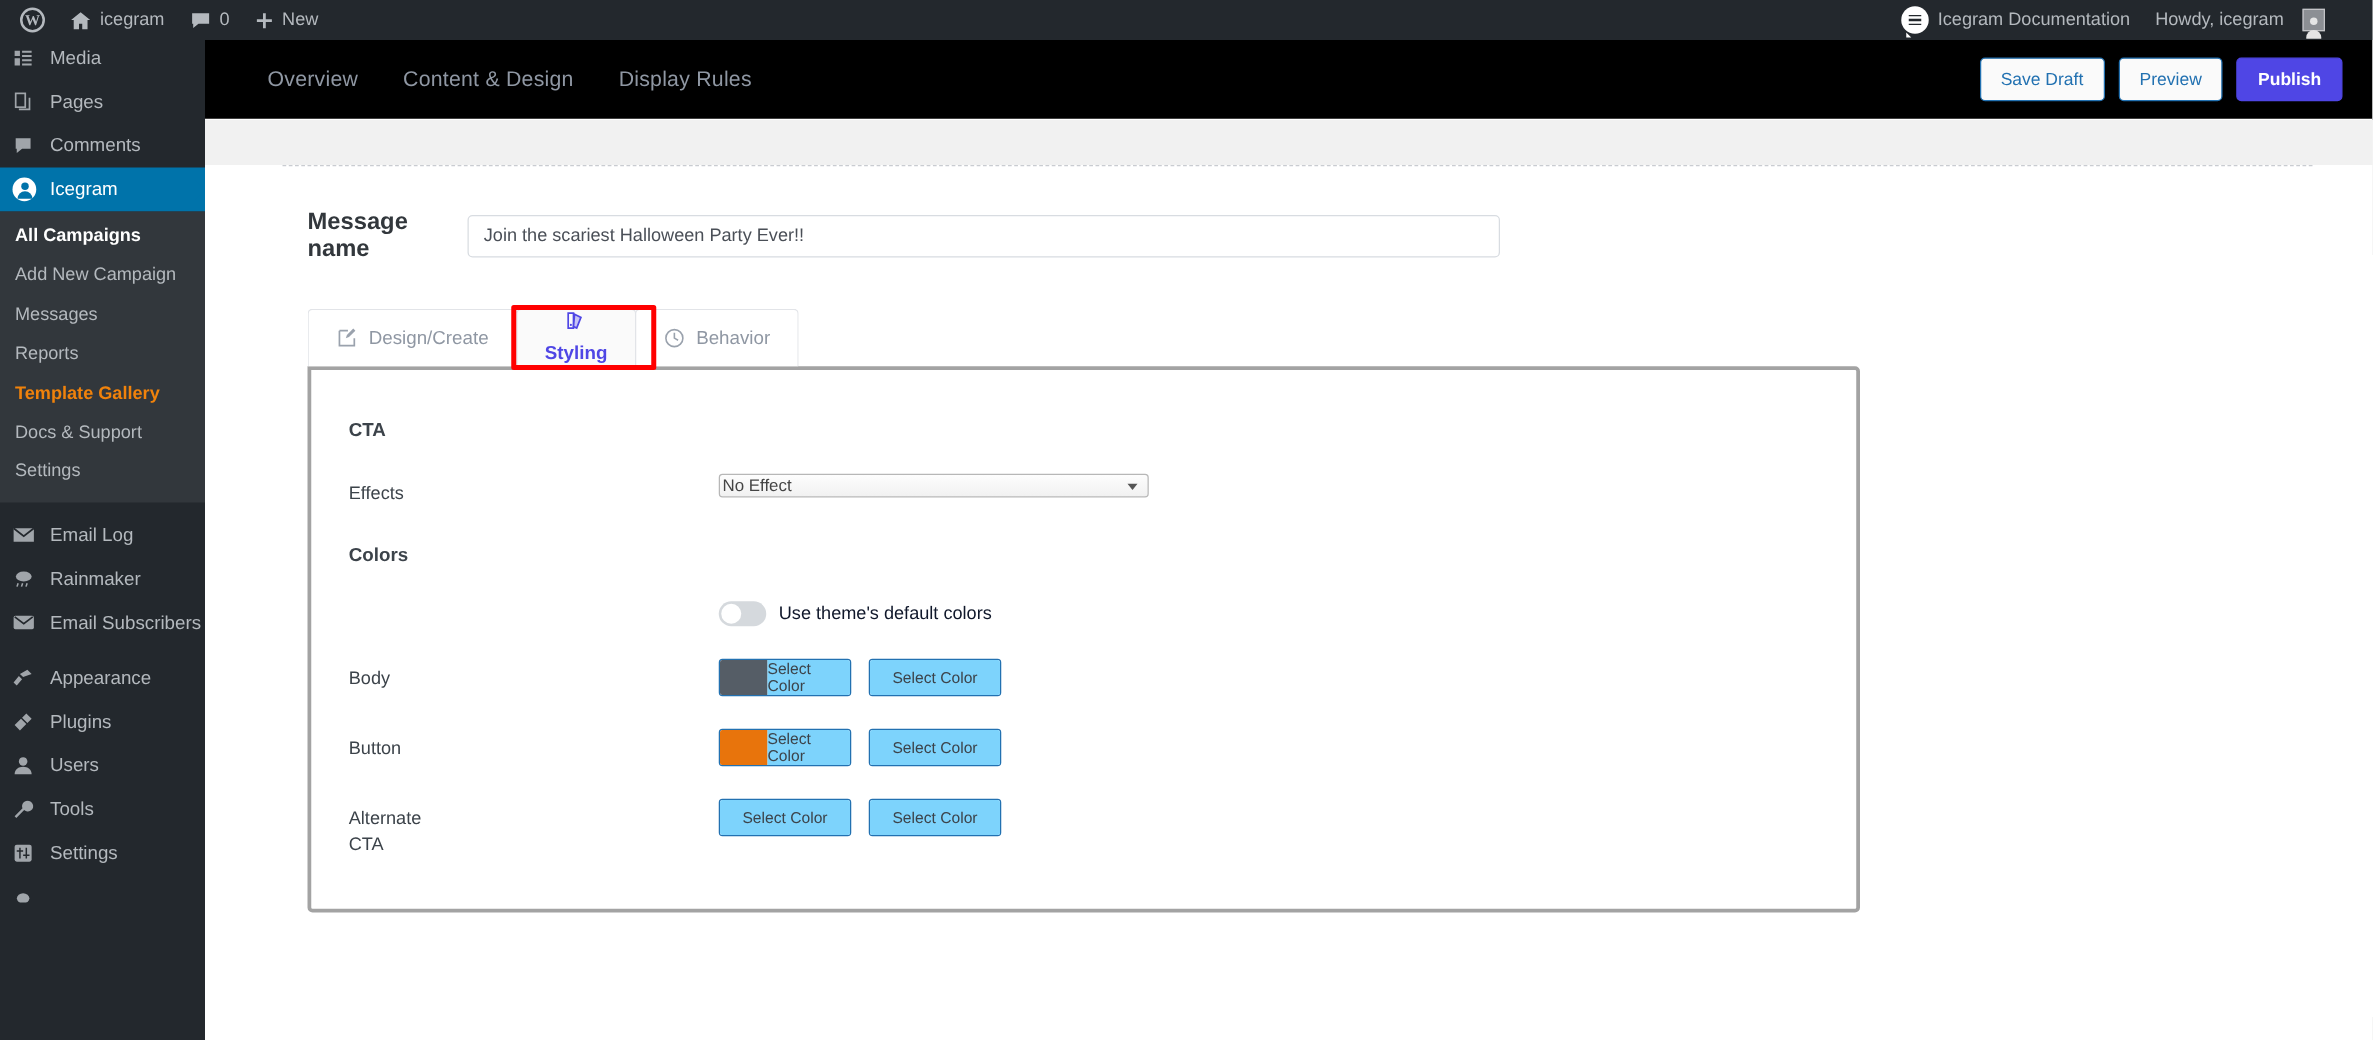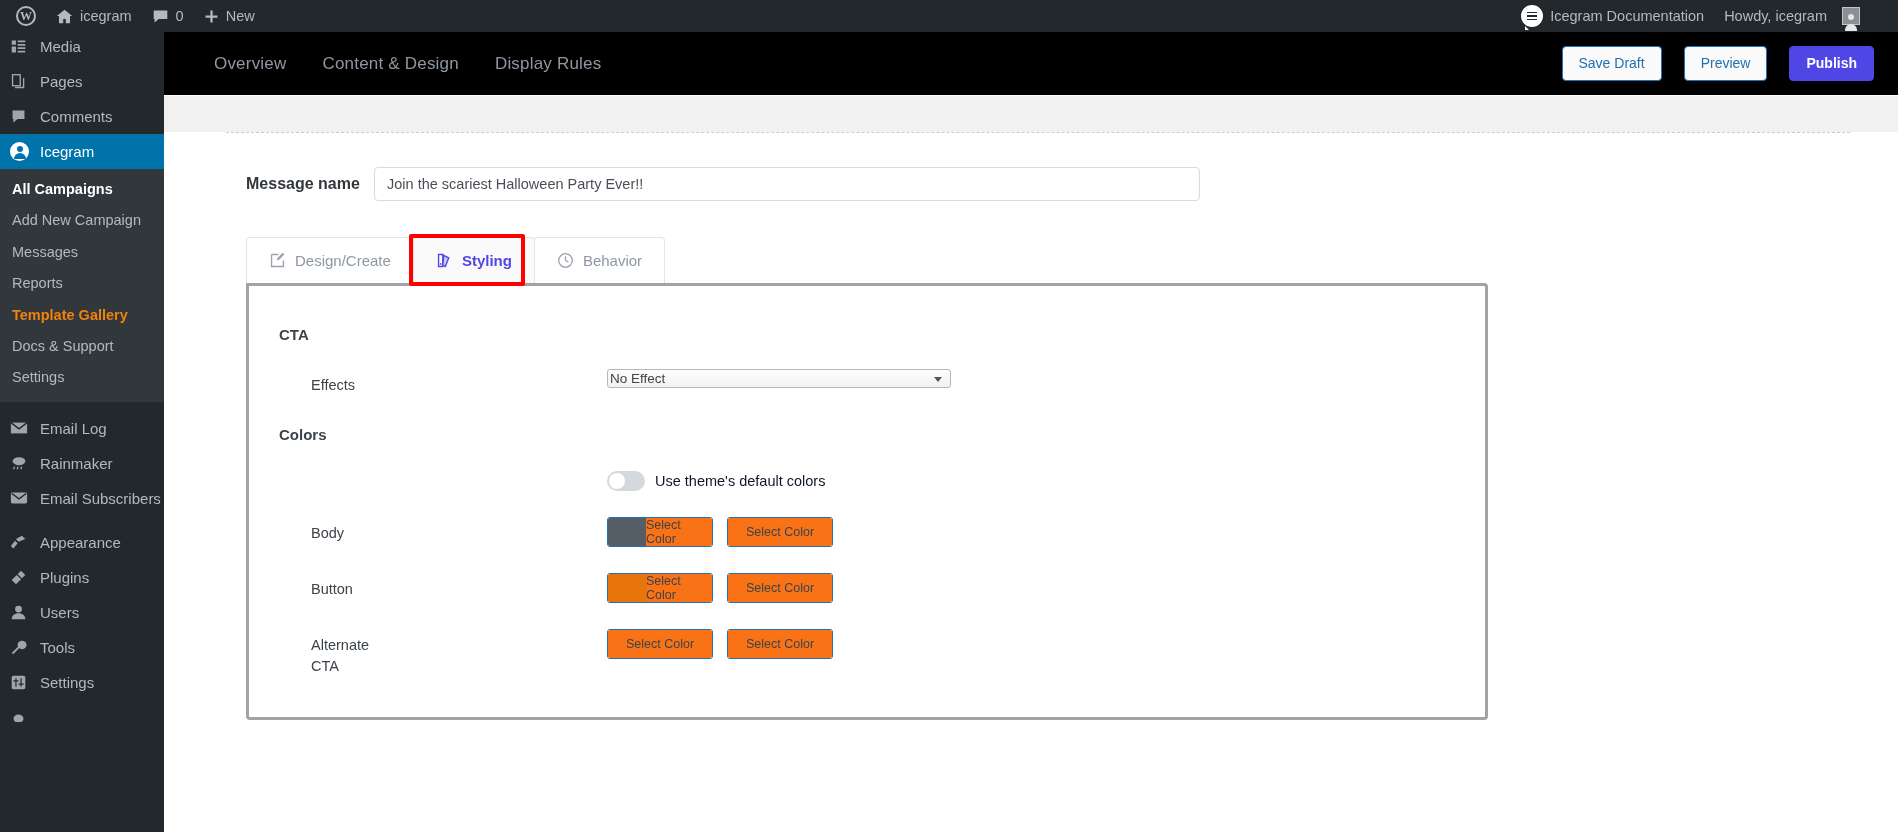--- a/index.html
+++ b/index.html
@@ -125,21 +125,21 @@
     height: 64px; background: #000000;
     display: flex; align-items: center;
     padding: 0 24px 0 48px;
     border-bottom: 1px solid #ffffff;
   }
   .nav-tabs { display: flex; align-items: center; gap: 32px; }
   .nav-tab {
     font-size: 17px; color: #8f97a3; letter-spacing: .2px;
     padding: 4px 2px;
   }
-  .top-actions { margin-left: auto; display: flex; align-items: flex-end; gap: 22px; }
+  .top-actions { margin-left: auto; display: flex; align-items: flex-end; gap: 11px; }
   .btn {
     font-size: 14px; border-radius: 4px; padding: 8px 16px;
     line-height: 1.2; white-space: nowrap;
   }
   .btn-outline {
     background: #fafafa; border: 1px solid #2271b1; color: #2271b1;
   }
   .btn-primary {
     background: #4f46e5; border: 1px solid #4f46e5; color: #fff;
     font-weight: bold;
@@ -155,21 +155,21 @@
   }
   .dashed-rule {
     border-top: 1px dashed #c9ccd1;
     margin: 36px 48px 0 62px;
   }
   .form-row {
     display: flex; align-items: center;
     margin: 34px 0 0 82px;
   }
   .form-label {
-    font-size: 16px; font-weight: bold; color: #32373c;
+    font-size: 19px; font-weight: bold; color: #32373c;
     width: 128px;
   }
   .text-input {
     width: 826px; height: 34px;
     border: 1px solid #d8dce1; border-radius: 4px;
     padding: 0 12px; font-size: 14.5px; color: #4a4f57;
     background: #fff;
     font-family: "Liberation Sans", sans-serif;
     display: flex; align-items: center;
   }
@@ -178,21 +178,21 @@
   #tabblock { margin: 36px 0 0 82px; width: 1242px; position: relative; }
   .tabstrip { display: flex; align-items: stretch; }
   .tab {
     display: flex; align-items: center; gap: 9px;
     height: 46px; padding: 0 22px;
     border: 1px solid #e2e4e8; border-bottom: none;
     background: #fff; color: #8f97a3; font-size: 15px;
     border-radius: 4px 4px 0 0;
     margin-right: -1px;
   }
-  .tab.active { color: #4f46e5; font-weight: bold; background: #fafafa; }
+  .tab.active { color: #4f46e5; font-weight: bold; background: #fafafa; flex-direction: column; }
   .tab-icon { display: inline-flex; line-height: 0; }
   #tab-highlight {
     position: absolute;
     left: 163px; top: -3px;
     width: 116px; height: 52px;
     border: 4px solid #ff0000;
     border-radius: 2px;
     pointer-events: none;
   }
   .panel {
@@ -206,21 +206,20 @@
     font-size: 15px; font-weight: bold; color: #3c434a;
     margin: 12px 0 0 30px;
   }
   .ctl-row {
     display: flex; align-items: flex-start;
     margin-top: 26px; padding-left: 30px;
   }
   .ctl-label {
     font-size: 14.5px; color: #3c434a; width: 296px; padding-top: 6px;
     line-height: 1.45;
-    margin-left: 32px;
   }
   .ctl-field { display: flex; align-items: center; gap: 14px; }
 
   select.effects {
     width: 344px; height: 19px;
     border: 1px solid #b7b7b7; border-radius: 3px;
     background: linear-gradient(#fdfdfd, #f1f1f1);
     font-size: 13.5px; color: #444;
     padding: 0 2px;
     font-family: "Liberation Sans", sans-serif;
@@ -247,21 +246,21 @@
 
   .colorbtn {
     display: flex; align-items: stretch;
     width: 106px; height: 30px;
     border: 1px solid #2271b1; border-radius: 3px;
     overflow: hidden; background: #f6f7f7;
   }
   .colorbtn .swatch { width: 38px; }
   .colorbtn .cb-label {
     flex: 1; display: flex; align-items: center; justify-content: center;
-    font-size: 12.5px; color: #3c434a; background: #f97316;
+    font-size: 12.5px; color: #3c434a; background: #7dd3fc;
   }
   .colorbtn.empty .swatch { width: 0; }
   .colorbtn.empty .cb-label { justify-content: center; }
 </style>
 </head>
 <body>
 
 <div id="adminbar">
   <div class="ab-left">
     <div class="ab-item">

